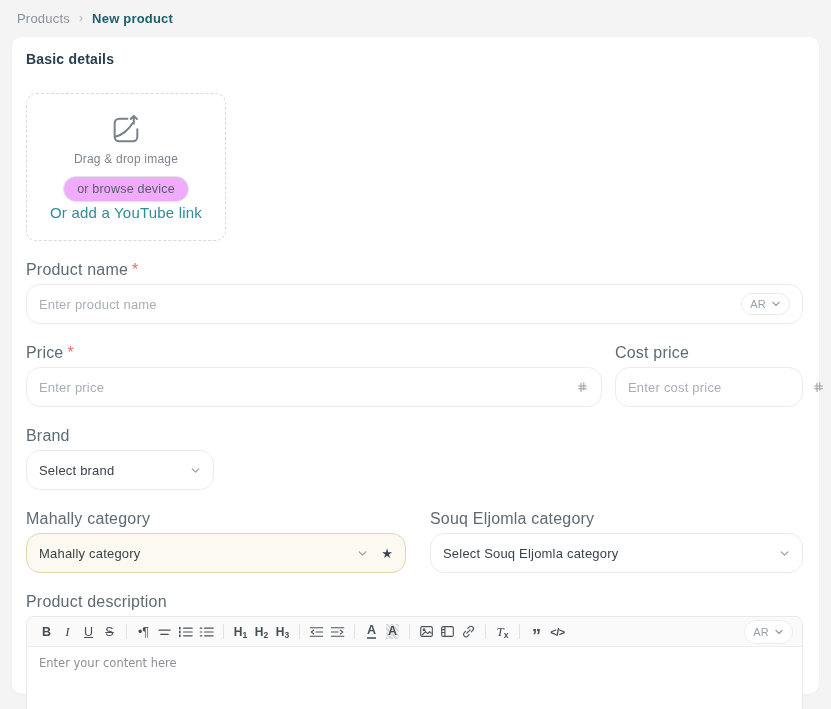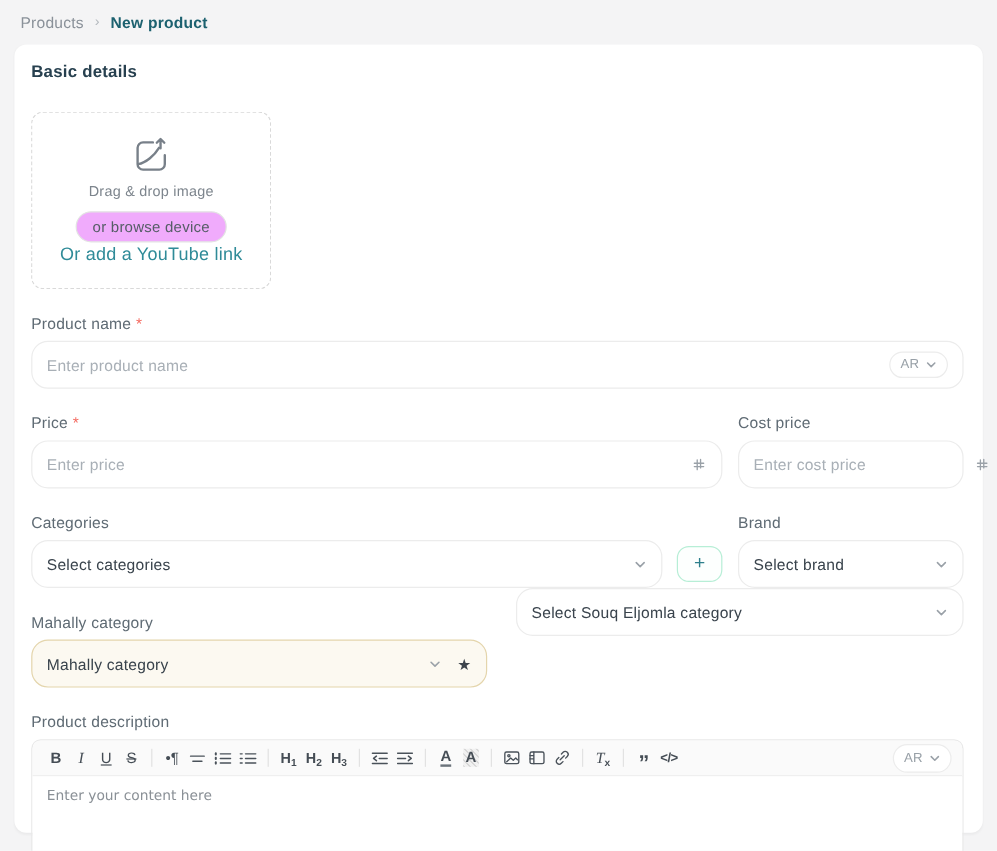--- a/index.html
+++ b/index.html
@@ -32,21 +32,21 @@
   }
   .upload-drag { font-size:12px; color:#7d858d; margin-top:5px; }
   .browse-btn {
     margin-top:10px; background:#f0abfc; border:1px solid #e3e3e3; border-radius:15px;
     padding:5px 13px; font-size:12.5px; color:#555d66; cursor:pointer;
     font-family:"Liberation Sans",sans-serif; letter-spacing:.2px;
   }
   .youtube-link { margin-top:2px; font-size:15px; color:#2f8b98; cursor:pointer; }
 
   
-  .field-label { margin:22px 0 8px; font-size:13px; line-height:13px; color:#5f6b74; display:flex; gap:4px; }
+  .field-label { margin:22px 0 8px; font-size:16px; line-height:13px; color:#5f6b74; display:flex; gap:4px; }
   .req { color:#f4695f; }
   .box {
     height:40px; background:#fff; border:1px solid #ececec; border-radius:14px;
     display:flex; align-items:center; padding:0 12px; gap:8px;
   }
   .box input {
     border:none; outline:none; flex:1; background:transparent;
     font-family:"Liberation Sans",sans-serif; font-size:13px; color:#39434c; letter-spacing:.2px;
   }
   .box input::placeholder { color:#a8afb6; }
@@ -177,36 +177,20 @@
         <span>
           <svg class="ic" width="13" height="13" viewBox="0 0 14 14" fill="none" stroke="#9aa1a8" stroke-width="1.2" stroke-linecap="round">
             <path d="M2.8 5.4 H11.2 M2.8 8.4 H11.2 M5.4 2.4 V11.2 M8.4 2 V9.6"></path>
           </svg>
         </span>
       </div>
     </div>
   </div>
 
   <div class="row">
-    <div class="col-left">
-      <div class="field-label">
-        <span>Categories</span>
-      </div>
-      <div class="cat-line">
-        <div class="box select">
-          <span class="select-placeholder">Select categories</span>
-          <span>
-            <svg class="ic" width="11" height="11" viewBox="0 0 10 10">
-                <path d="M2 3.5 L5 6.5 L8 3.5" fill="none" stroke="#9aa1a8" stroke-width="1.2" stroke-linecap="round" stroke-linejoin="round"></path>
-              </svg>
-          </span>
-        </div>
-        <button class="plus-btn">+</button>
-      </div>
-    </div>
     <div class="col-right">
       <div class="field-label">
         <span>Brand</span>
       </div>
       <div class="box select">
         <span class="select-placeholder">Select brand</span>
         <span>
           <svg class="ic" width="11" height="11" viewBox="0 0 10 10">
               <path d="M2 3.5 L5 6.5 L8 3.5" fill="none" stroke="#9aa1a8" stroke-width="1.2" stroke-linecap="round" stroke-linejoin="round"></path>
             </svg>
@@ -226,20 +210,23 @@
           <span>
             <svg class="ic" width="11" height="11" viewBox="0 0 10 10">
                 <path d="M2 3.5 L5 6.5 L8 3.5" fill="none" stroke="#9aa1a8" stroke-width="1.2" stroke-linecap="round" stroke-linejoin="round"></path>
               </svg>
           </span>
           <span class="star">★</span>
         </span>
       </div>
     </div>
     <div class="half-right">
+      <div class="field-label">
+        <span>Souq Eljomla category</span>
+      </div>
       <div class="box select">
         <span class="select-placeholder">Select Souq Eljomla category</span>
         <span>
           <svg class="ic" width="11" height="11" viewBox="0 0 10 10">
               <path d="M2 3.5 L5 6.5 L8 3.5" fill="none" stroke="#9aa1a8" stroke-width="1.2" stroke-linecap="round" stroke-linejoin="round"></path>
             </svg>
         </span>
       </div>
     </div>
   </div>

